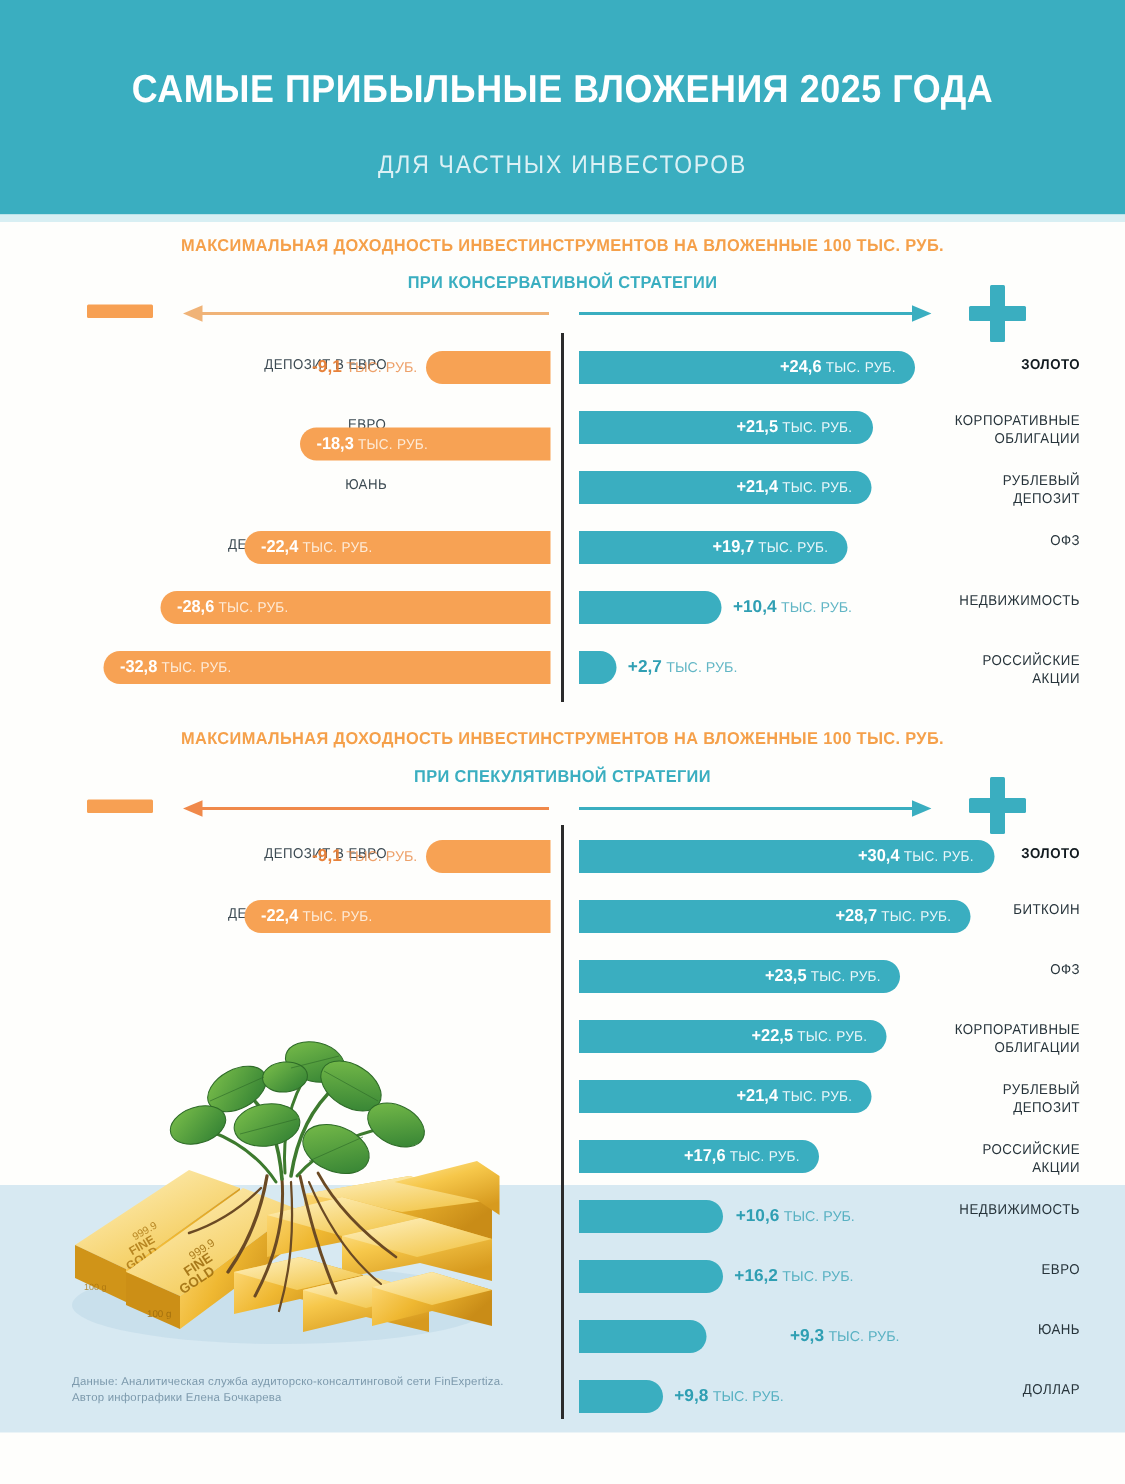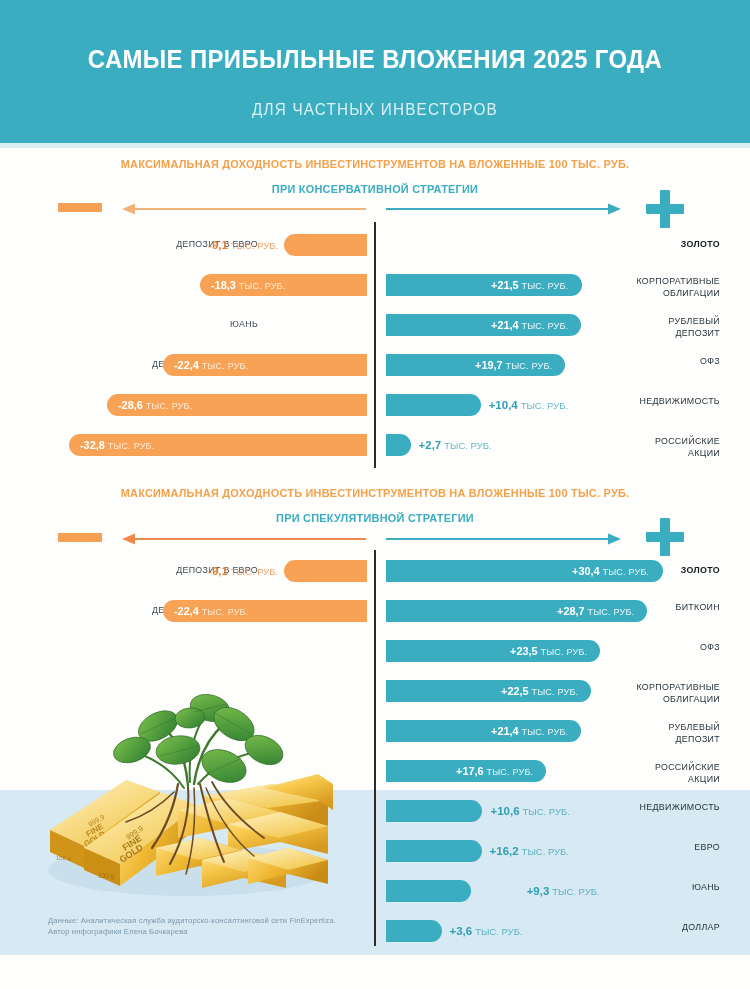--- a/index.html
+++ b/index.html
@@ -268,25 +268,28 @@
   </div>
   <div class="plus-sign" style="left:646px; top:190px"></div>
 
   <div class="divider" style="left:374px; top:222px; height:246px"></div>
 
   <div id="section1-rows">
       <div class="row" style="top: 232px;">
         <div class="row-label-left" style="right: 492px;">ДЕПОЗИТ В ЕВРО</div>
         <div class="val-out neg" style="right: 471.81px;"><span class="num">-9,1</span> <span class="unit">ТЫС. РУБ.</span></div>
         <div class="bar neg" style="left: 284.19px; width: 82.81px;"></div>
+        <div class="bar pos" style="left: 386px; width: 223.86px;">
+          <div class="bar-value"><span class="num">+24,6</span> <span class="unit">ТЫС. РУБ.</span></div>
+        </div>
         <div class="row-label-right bold" style="left: 610px;"><span>ЗОЛОТО</span></div>
       </div>
       <div class="row" style="top: 272px;">
         <div class="row-label-left" style="right: 492px;">ЕВРО</div>
-        <div class="bar neg" style="left: 200.47px; width: 166.53px;">
+        <div class="bar neg" style="left: 200.47px; width: 166.53px; margin-top: 11px;">
           <div class="bar-value"><span class="num">-18,3</span> <span class="unit">ТЫС. РУБ.</span></div>
         </div>
         <div class="bar pos" style="left: 386px; width: 195.65px; align-items: center;">
           <div class="bar-value"><span class="num">+21,5</span> <span class="unit">ТЫС. РУБ.</span></div>
         </div>
         <div class="row-label-right" style="left: 610px;"><span>КОРПОРАТИВНЫЕ</span><br><span>ОБЛИГАЦИИ</span></div>
       </div>
       <div class="row" style="top: 312px;">
         <div class="row-label-left" style="right: 492px;">ЮАНЬ</div>
         <div class="bar pos" style="left: 386px; width: 194.74px;">
@@ -397,21 +400,21 @@
         <div class="val-out pos" style="left: 489.55px;"><span class="num">+16,2</span> <span class="unit">ТЫС. РУБ.</span></div>
         <div class="bar pos" style="left: 386px; width: 95.55px;"></div>
         <div class="row-label-right" style="left: 610px;"><span>ЕВРО</span></div>
       </div>
       <div class="row" style="top: 878px;">
         <div class="val-out pos" style="left: 478.63px; margin-left: 48px;"><span class="num">+9,3</span> <span class="unit">ТЫС. РУБ.</span></div>
         <div class="bar pos" style="left: 386px; width: 84.63px;"></div>
         <div class="row-label-right" style="left: 610px;"><span>ЮАНЬ</span></div>
       </div>
       <div class="row" style="top: 918px;">
-        <div class="val-out pos" style="left: 449.51px;"><span class="num">+3,6</span> <span class="unit">ТЫС. РУБ.</span></div>
+        <div class="val-out pos" style="left: 449.51px;"><span class="num">+9,8</span> <span class="unit">ТЫС. РУБ.</span></div>
         <div class="bar pos" style="left: 386px; width: 55.51px;"></div>
         <div class="row-label-right" style="left: 610px;"><span>ДОЛЛАР</span></div>
       </div>
     </div>
 
   <div class="credits">
     <div>Данные: Аналитическая служба аудиторско-консалтинговой сети FinExpertiza.</div>
     <div>Автор инфографики Елена Бочкарева</div>
   </div>
 

